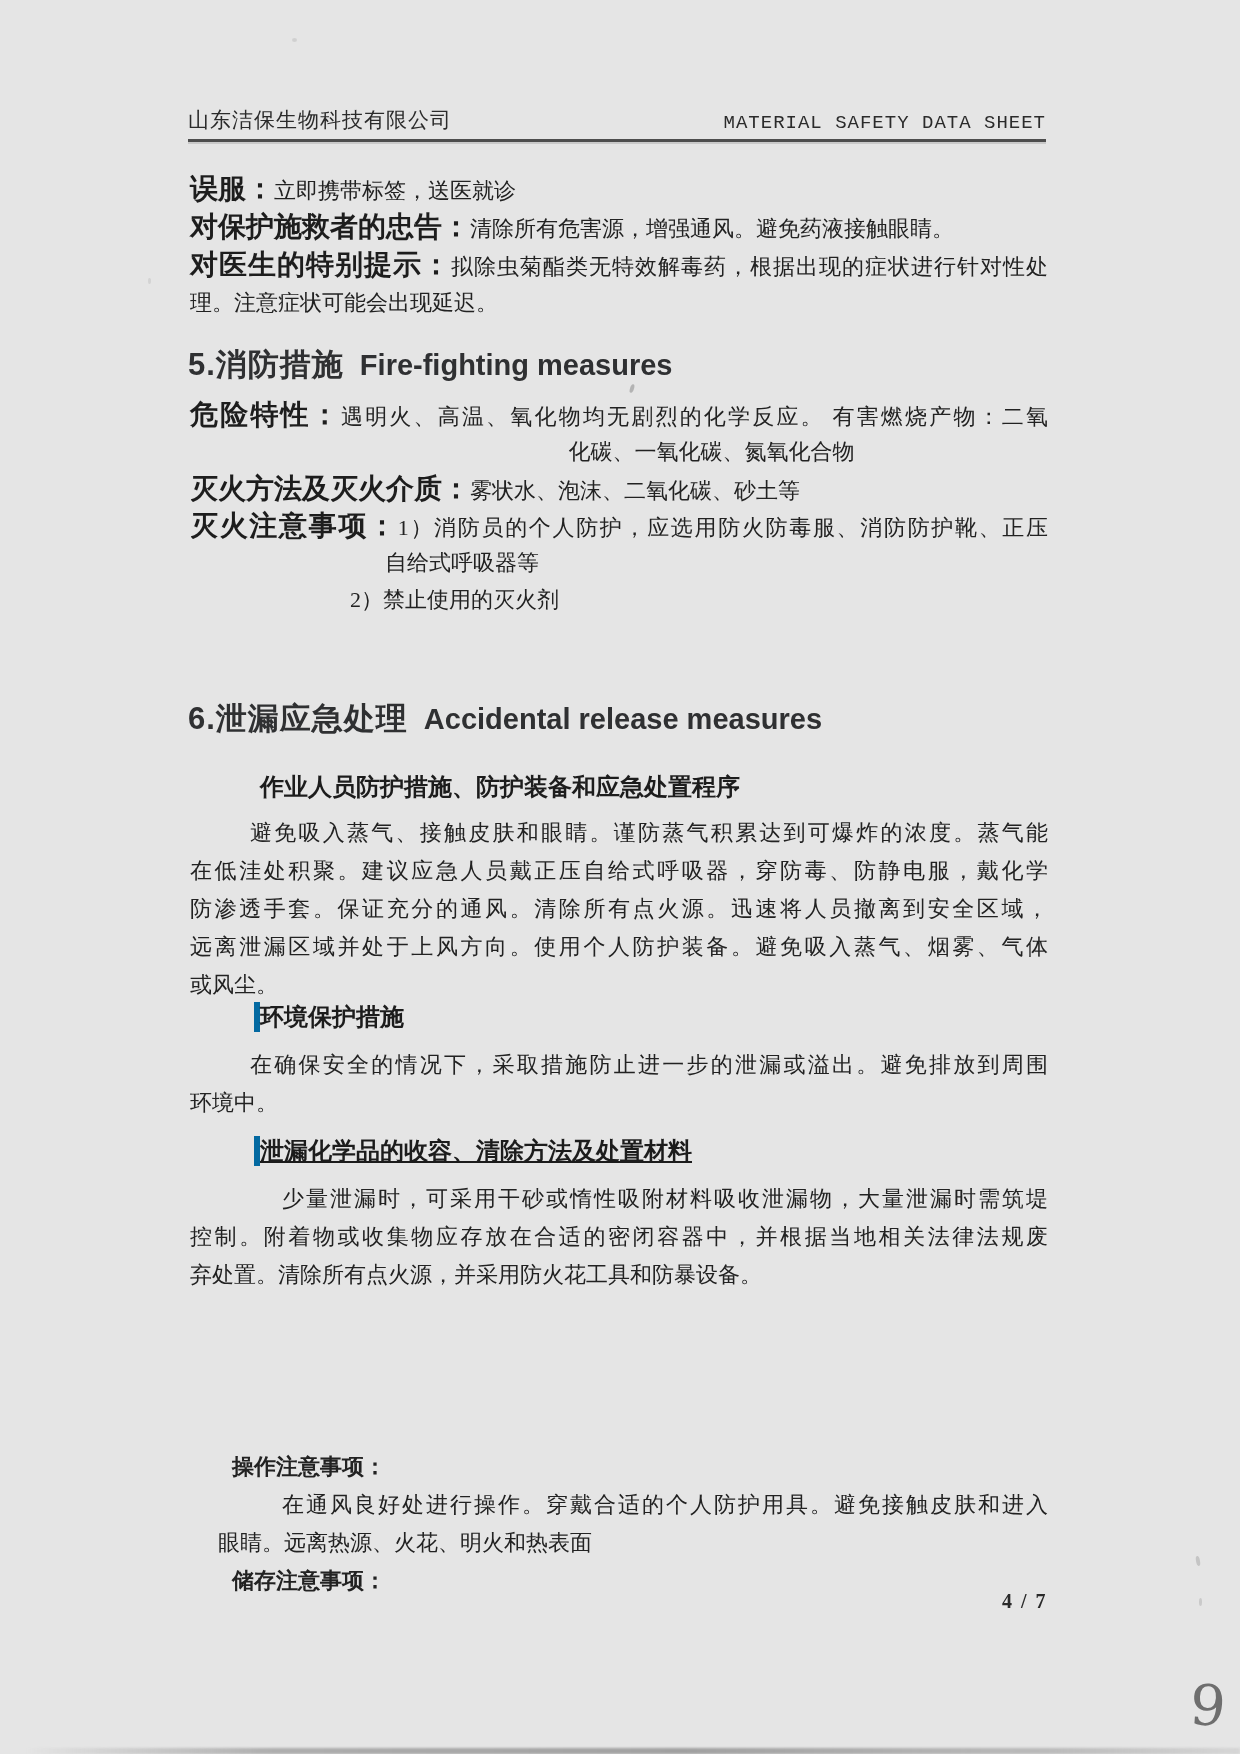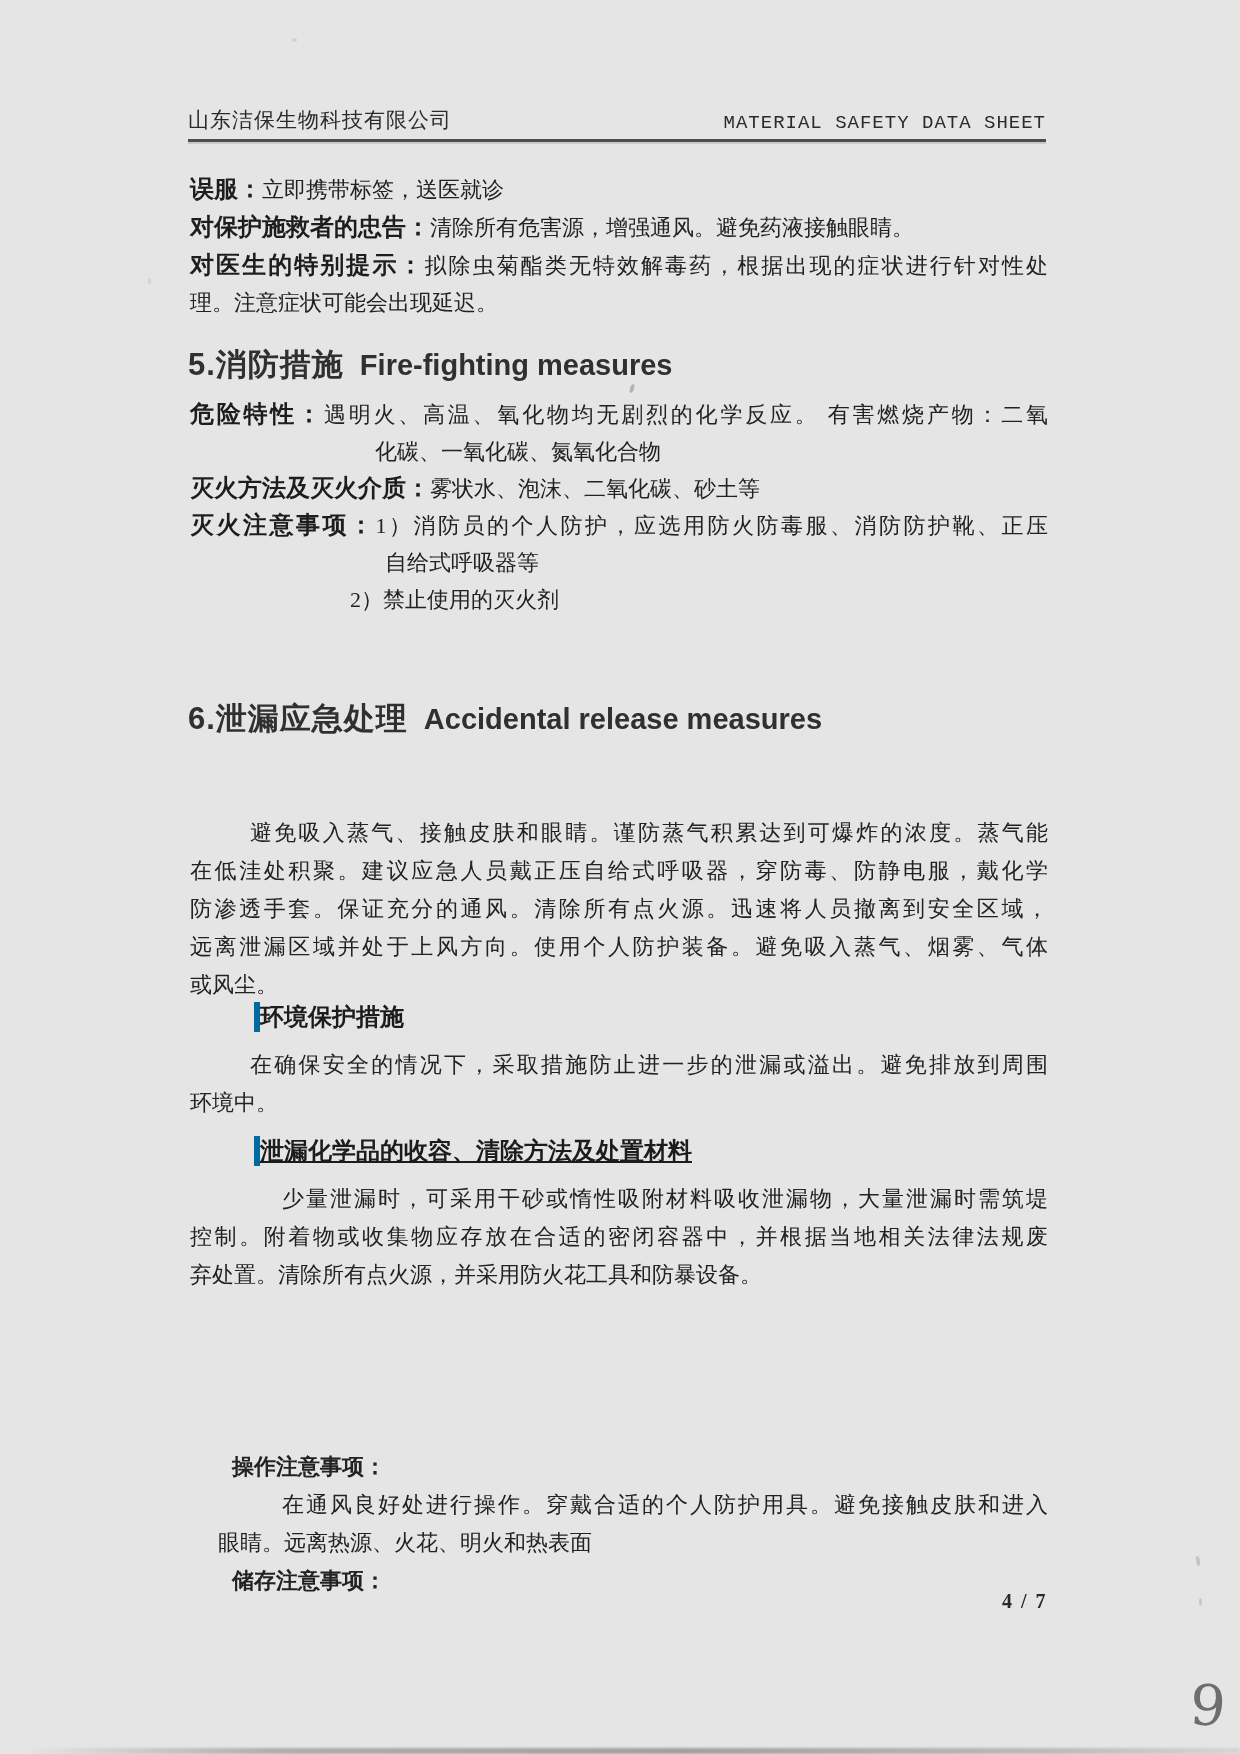--- a/index.html
+++ b/index.html
@@ -13,21 +13,21 @@
     display:flex;justify-content:space-between;align-items:flex-end;
     border-bottom:3px solid #4d4d4d;padding-bottom:5px;
     box-shadow:0 2px 0 rgba(80,80,80,.18);
   }
   .company{font-size:21px;letter-spacing:1px;color:#2b2b2b;}
   .doc-title{font-family:"Liberation Mono", monospace;font-size:19px;letter-spacing:1px;color:#2b2b2b;font-weight:400;}
 
   .block{position:absolute;left:190px;width:858px;}
   .line{height:38px;line-height:38px;font-size:22px;white-space:nowrap;}
   .para .line{white-space:normal;}
-  strong.lab{font-family:Liberation Serif, serif;font-weight:700;font-size:24px;color:#1d1d1d;}
+  strong.lab{font-family:Liberation Sans, sans-serif;font-weight:700;font-size:28px;color:#1d1d1d;}
   .fill{text-align:justify;text-align-last:justify;white-space:normal;}
 
   
   .sec-heading{
     position:absolute;left:188px;width:900px;height:46px;line-height:46px;
     font-family:"Liberation Sans", sans-serif;font-weight:800;color:#2f3032;
     white-space:nowrap;
   }
   .sec-heading .zh{font-size:31px;letter-spacing:1px;}
   .sec-heading .en{font-size:29px;margin-left:16px;letter-spacing:0px;}
@@ -35,21 +35,21 @@
   
   .subhead{
     position:absolute;left:190px;
     font-family:"Liberation Sans", sans-serif;font-weight:700;font-size:24px;color:#1c1c1c;
     line-height:34px;white-space:nowrap;
   }
   .subhead.plain{padding-left:70px;}
   .subhead.bar{margin-left:64px;border-left:6px solid #0369a1;line-height:30px;}
 
   
-  .ind-hazard2{padding-left:185px;}
+  .ind-hazard2{padding-left:185px;text-align:center;}
   .ind-note1{padding-left:195px;}
   .ind-note2{padding-left:160px;}
   .fi-60{text-indent:60px;}
   .fi-90{text-indent:92px;}
   .s7-label{padding-left:42px;font-family:"Liberation Sans", sans-serif;font-weight:700;}
   .s7-l2{padding-left:28px;}
 
   .page-num{
     position:absolute;left:1002px;top:1590px;
     font-size:20px;font-weight:700;letter-spacing:2px;color:#2a2a2a;
@@ -135,20 +135,21 @@
     </div>
     <div class="line ind-note2">
       <span>2）禁止使用的灭火剂</span>
     </div>
   </div>
 
   <div class="sec-heading" id="s6-heading">
     <span class="zh">6.泄漏应急处理</span><span class="en">Accidental release measures</span>
   </div>
 
+  <div class="subhead plain" id="s6-sub1">作业人员防护措施、防护装备和应急处置程序</div>
 
   <div class="block para" id="s6-para1">
     <div class="line fill fi-60">避免吸入蒸气、接触皮肤和眼睛。谨防蒸气积累达到可爆炸的浓度。蒸气能</div>
     <div class="line fill">在低洼处积聚。建议应急人员戴正压自给式呼吸器，穿防毒、防静电服，戴化学</div>
     <div class="line fill">防渗透手套。保证充分的通风。清除所有点火源。迅速将人员撤离到安全区域，</div>
     <div class="line fill">远离泄漏区域并处于上风方向。使用个人防护装备。避免吸入蒸气、烟雾、气体</div>
     <div class="line">或风尘。</div>
   </div>
 
   <div class="subhead bar" id="s6-sub2">环境保护措施</div>

